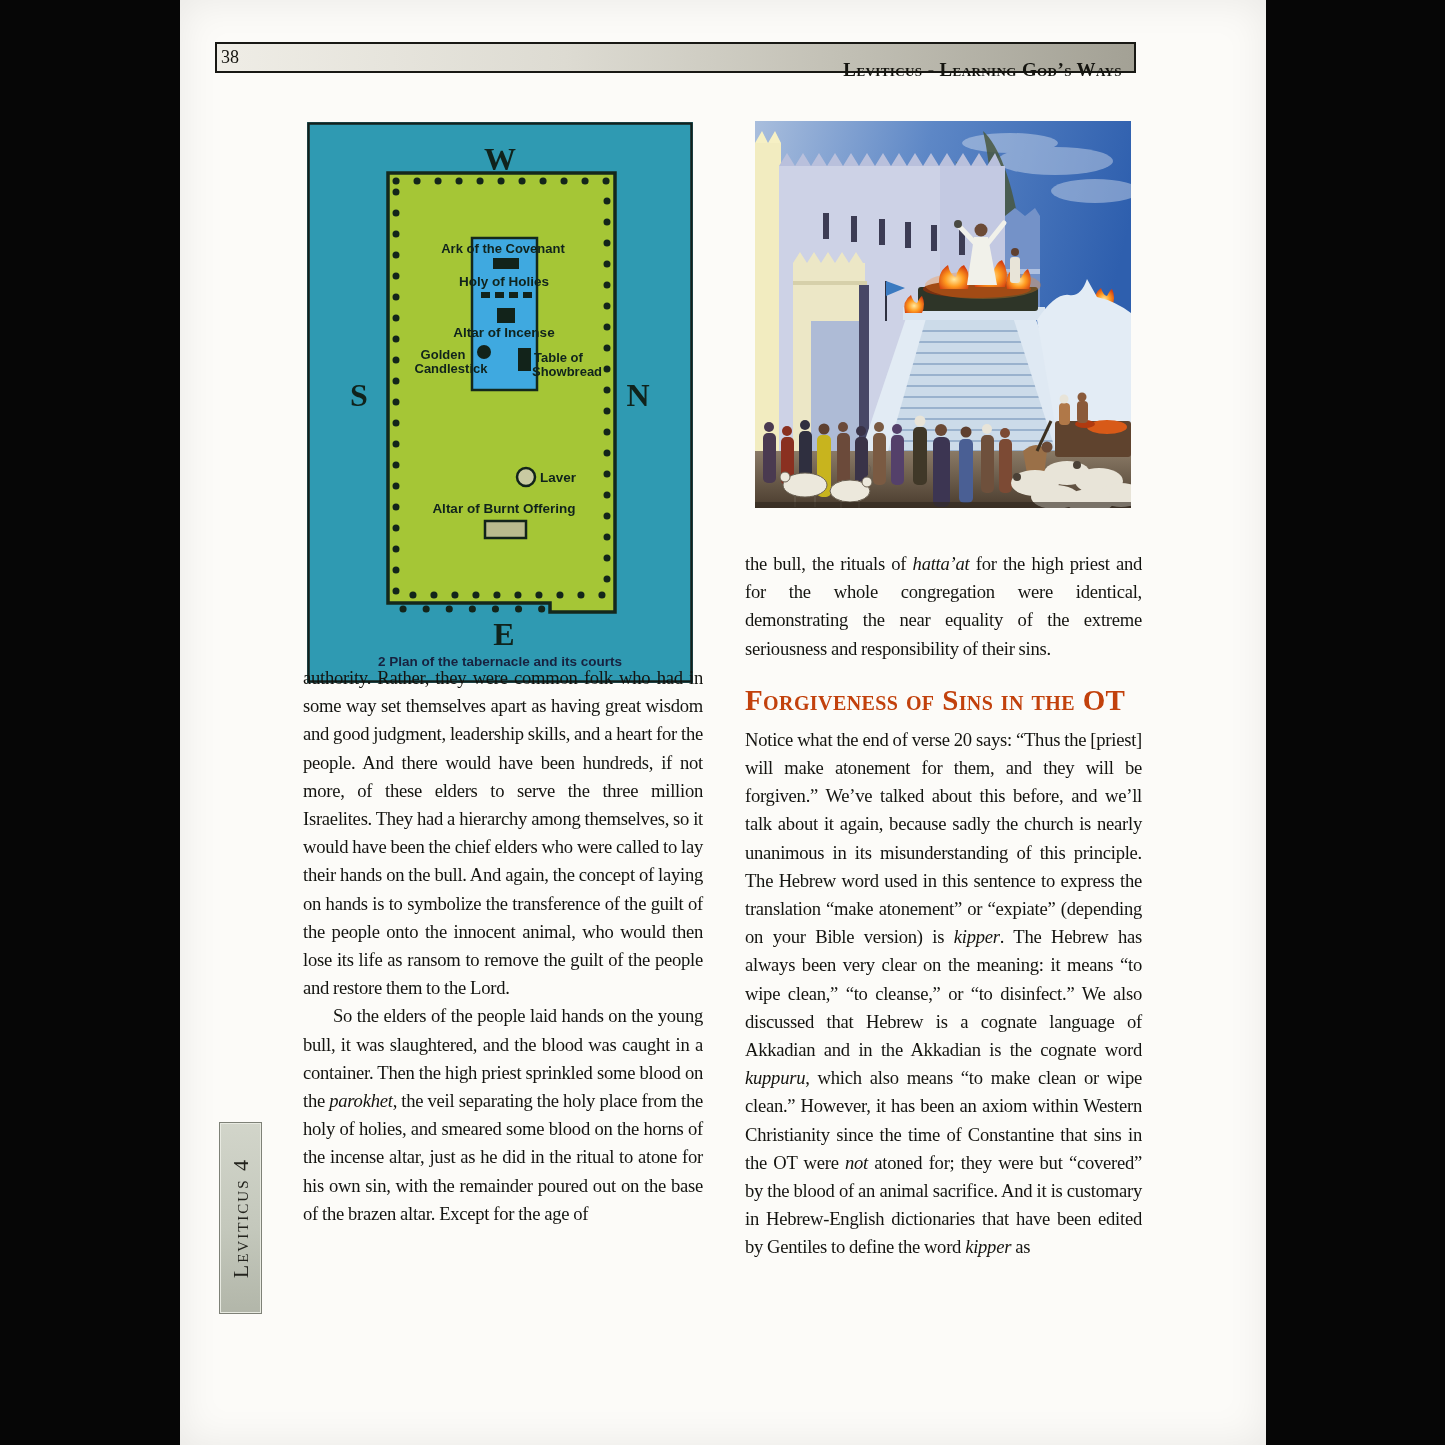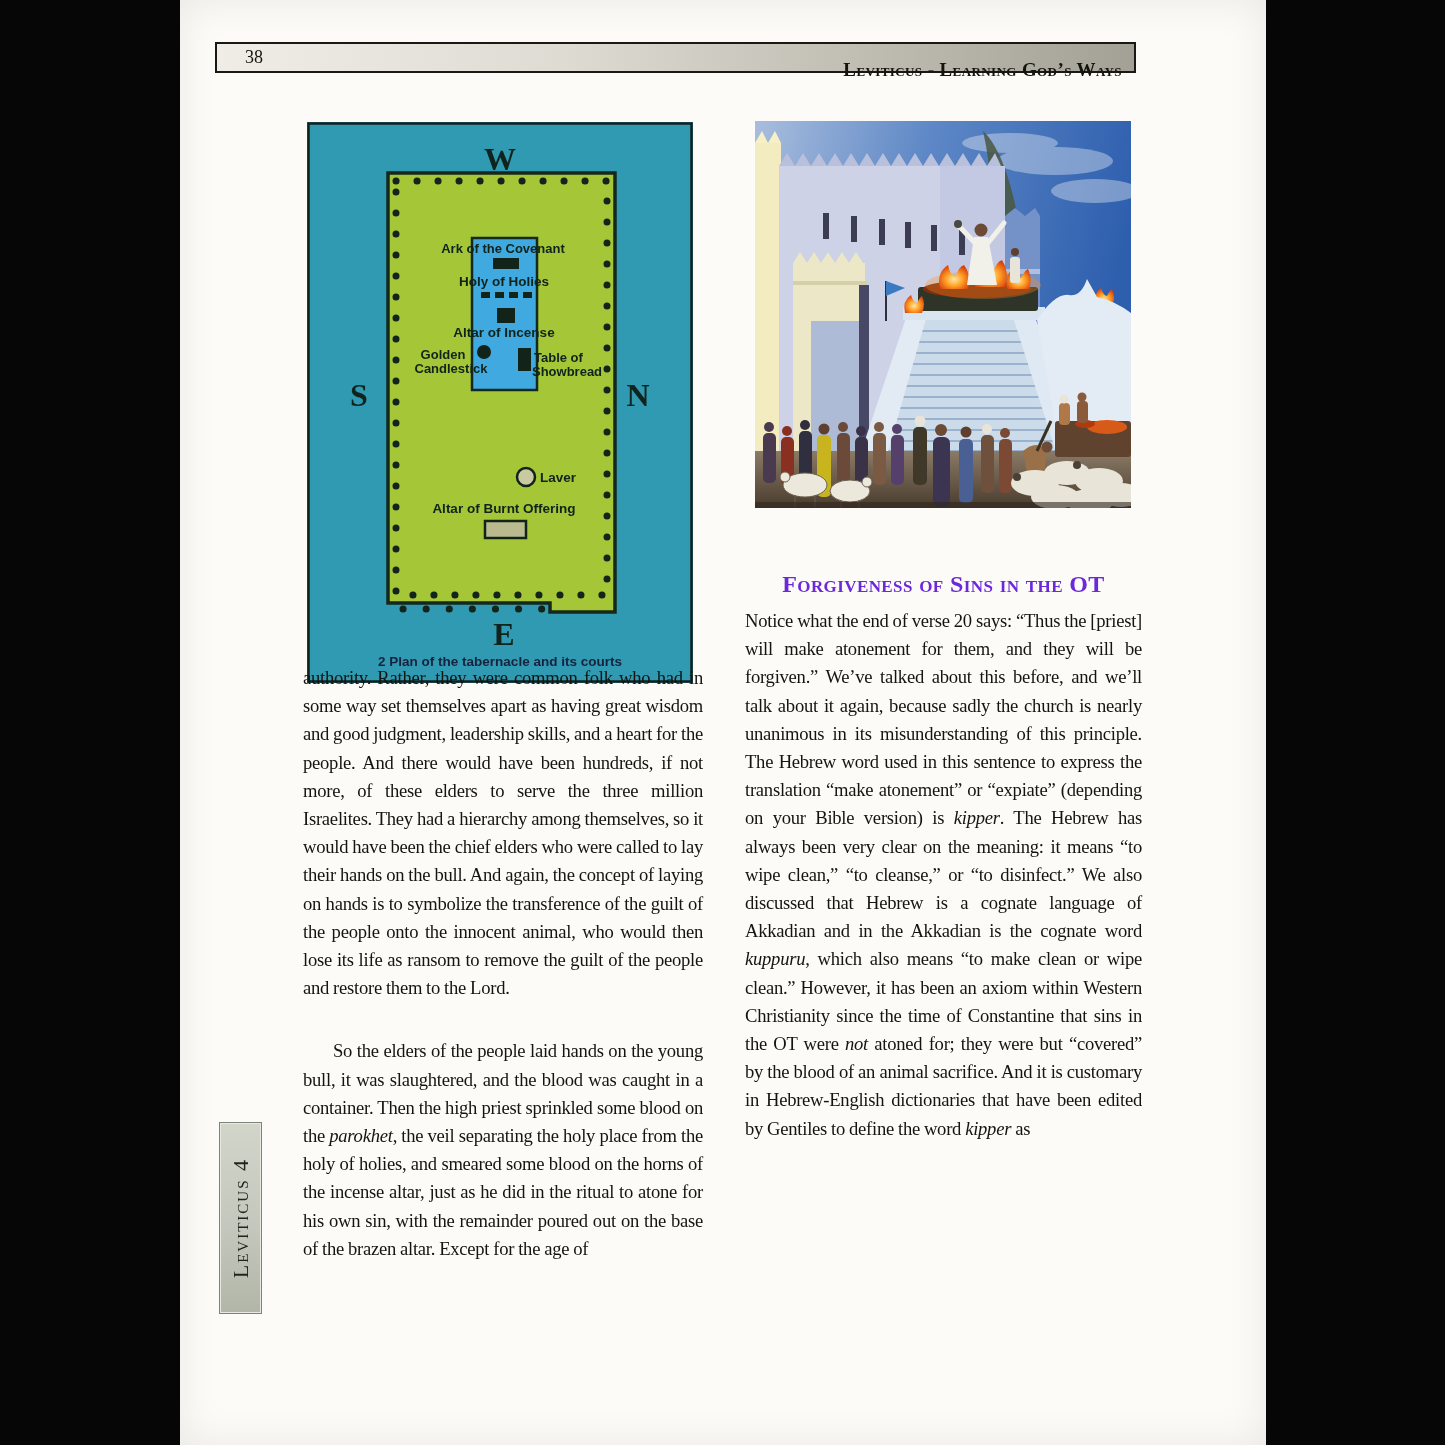--- a/index.html
+++ b/index.html
@@ -4,36 +4,36 @@
 <style>
   html,body{margin:0;padding:0;background:#000;}
   .canvas{position:relative;width:1445px;height:1445px;background:#060606;overflow:hidden;
           font-family:"Liberation Serif",serif;}
   .page{position:absolute;left:180px;top:0;width:1086px;height:1445px;background:#fcfbf8;
         box-shadow:inset 0 0 40px rgba(0,0,0,.08);}
   
   .header-bar{position:absolute;left:35px;top:42px;width:921px;height:31px;box-sizing:border-box;
       border:2px solid #181814;
       background:linear-gradient(90deg,#efede6 0%,#dddbd2 38%,#c2c0b5 68%,#a3a195 100%);
-      display:flex;align-items:center;justify-content:space-between;padding:0 12px 0 28px;}
+      display:flex;align-items:center;justify-content:space-between;padding:0 12px 0 4px;}
   .page-num{font-size:18px;color:#14140f;}
   .book-title{font-variant:small-caps;font-weight:700;font-size:19px;letter-spacing:.4px;color:#14140f;margin-top:24px;}
   
   .fig-diagram{position:absolute;left:127px;top:122px;width:386px;height:561px;}
   .fig-paint{position:absolute;left:575px;top:121px;width:376px;height:387px;}
   .fig-diagram svg,.fig-paint svg{display:block;width:100%;height:100%;}
   
   .col{position:absolute;color:#141410;}
   .left-col{left:123px;top:664px;width:400px;}
   .right-col{left:565px;top:550px;width:397px;}
   .col p{margin:0;text-align:justify;font-size:18.6px;line-height:28.2px;
          letter-spacing:-0.25px;word-spacing:-0.4px;hyphens:auto;}
-  .col p.indent{text-indent:30px;margin-top:35px;}
-  .col h2{margin:21px 0 9px;text-align:center;font-variant:small-caps;font-weight:700;
-          font-size:24px;letter-spacing:.4px;color:#6d28d9;}
+  .col p.indent{text-indent:30px;}
+  .col h2{margin:21px 0 9px;text-align:left;font-variant:small-caps;font-weight:700;
+          font-size:29px;letter-spacing:.4px;color:#c2410c;}
   .col i{font-style:italic;}
   
   .side-tab{position:absolute;left:39px;top:1122px;width:43px;height:192px;box-sizing:border-box;
       background:linear-gradient(180deg,#d2d5ca 0%,#c4c8bc 55%,#b2b6a9 100%);
       border:1px solid #7e8177;box-shadow:inset 0 0 0 1px #e8eae1;
       display:flex;align-items:center;justify-content:center;}
   .side-tab span{writing-mode:vertical-rl;transform:rotate(180deg);
       font-variant:small-caps;font-size:22px;letter-spacing:2px;color:#23231d;}
   
   .dg-sans{font-family:"Liberation Sans",sans-serif;font-weight:700;fill:#10231c;}
@@ -289,20 +289,21 @@
         <rect x="0" y="381" width="376" height="6" fill="#2e261e" opacity="0.6"></rect>
       </svg>
     </div>
 
     <div class="col left-col">
       <p class="noindent">authority. Rather, they were common folk who had in some way set themselves apart as having great wisdom and good judgment, leadership skills, and a heart for the people. And there would have been hundreds, if not more, of these elders to serve the three million Israelites. They had a hierarchy among themselves, so it would have been the chief elders who were called to lay their hands on the bull. And again, the concept of laying on hands is to symbolize the transference of the guilt of the people onto the innocent animal, who would then lose its life as ransom to remove the guilt of the people and restore them to the Lord.</p>
       <p class="indent">So the elders of the people laid hands on the young bull, it was slaughtered, and the blood was caught in a container. Then the high priest sprinkled some blood on the <i>parokhet</i>, the veil separating the holy place from the holy of holies, and smeared some blood on the horns of the incense altar, just as he did in the ritual to atone for his own sin, with the remainder poured out on the base of the brazen altar. Except for the age of</p>
     </div>
 
     <div class="col right-col">
+      <p class="noindent">the bull, the rituals of <i>hatta’at</i> for the high priest and for the whole congregation were identical, demonstrating the near equality of the extreme seriousness and responsibility of their sins.</p>
       <h2>Forgiveness of Sins in the OT</h2>
       <p class="noindent">Notice what the end of verse 20 says: “Thus the [priest] will make atonement for them, and they will be forgiven.” We’ve talked about this before, and we’ll talk about it again, because sadly the church is nearly unanimous in its misunderstanding of this principle. The Hebrew word used in this sentence to express the translation “make atonement” or “expiate” (depending on your Bible version) is <i>kipper</i>. The Hebrew has always been very clear on the meaning: it means “to wipe clean,” “to cleanse,” or “to disinfect.” We also discussed that Hebrew is a cognate language of Akkadian and in the Akkadian is the cognate word <i>kuppuru</i>, which also means “to make clean or wipe clean.” However, it has been an axiom within Western Christianity since the time of Constantine that sins in the OT were <i>not</i> atoned for; they were but “covered” by the blood of an animal sacrifice. And it is customary in Hebrew-English dictionaries that have been edited by Gentiles to define the word <i>kipper</i> as</p>
     </div>
 
     <div class="side-tab">
       <span>Leviticus 4</span>
     </div>
 
   </div>
 </div>

